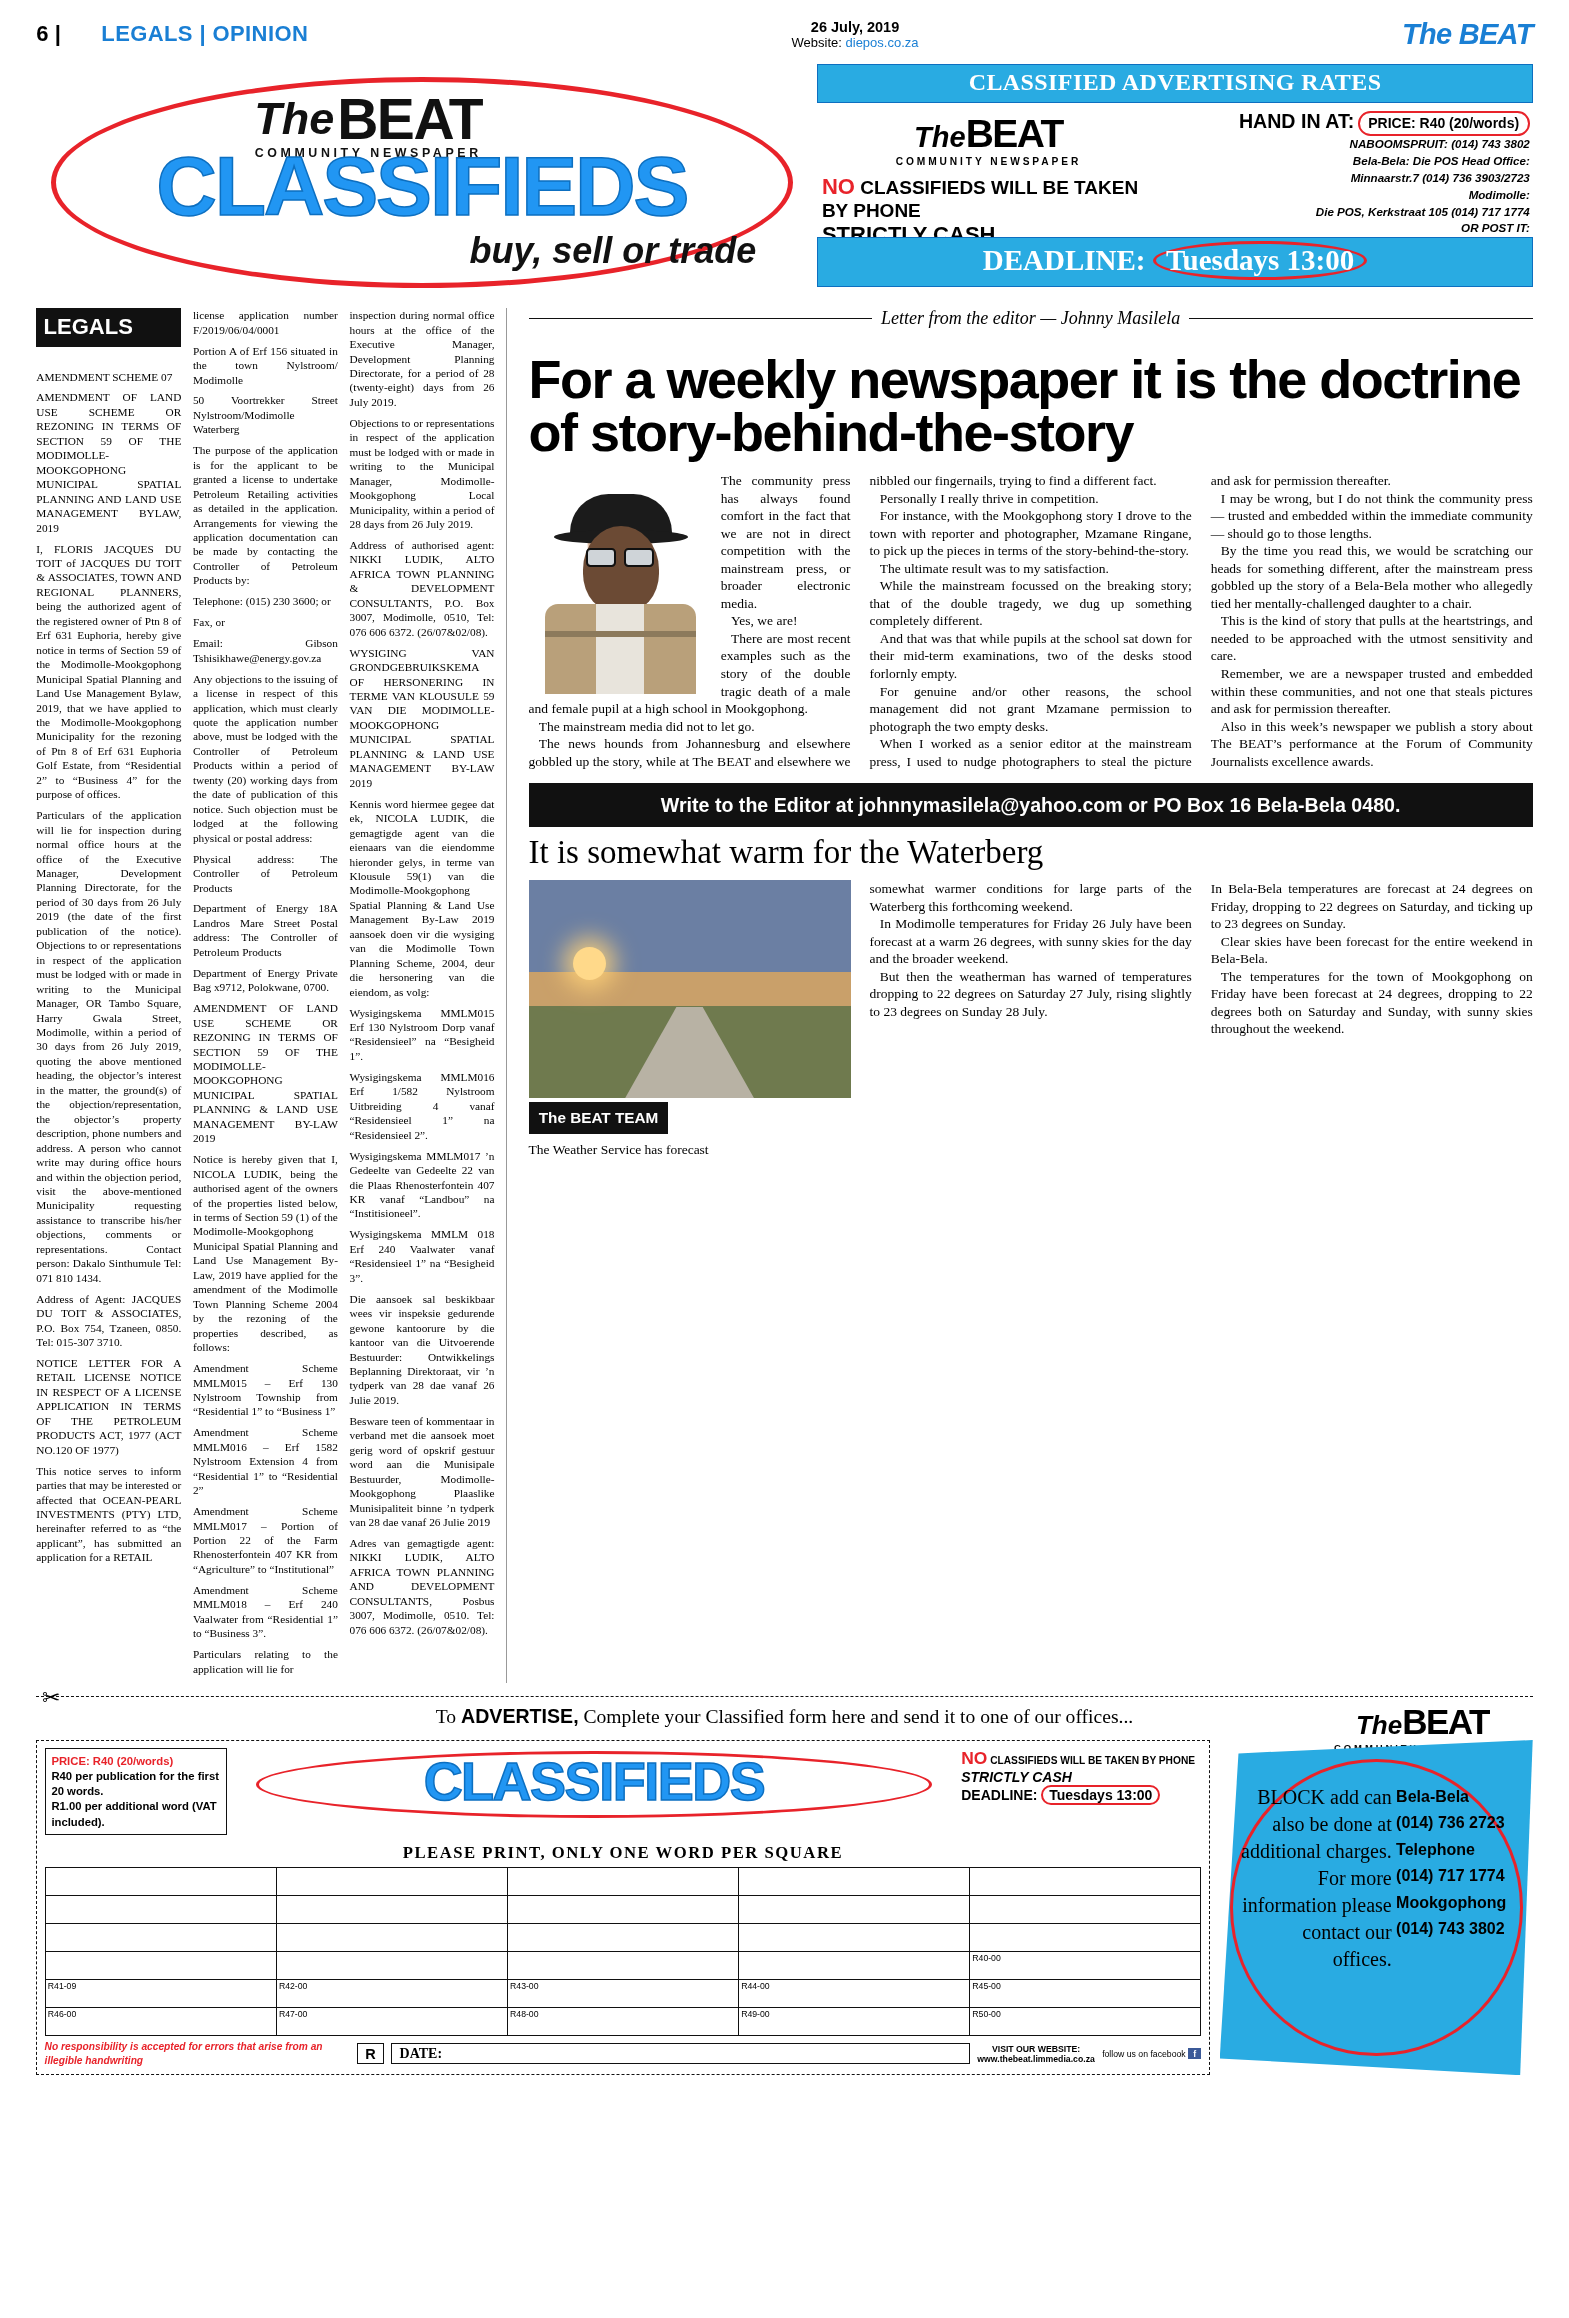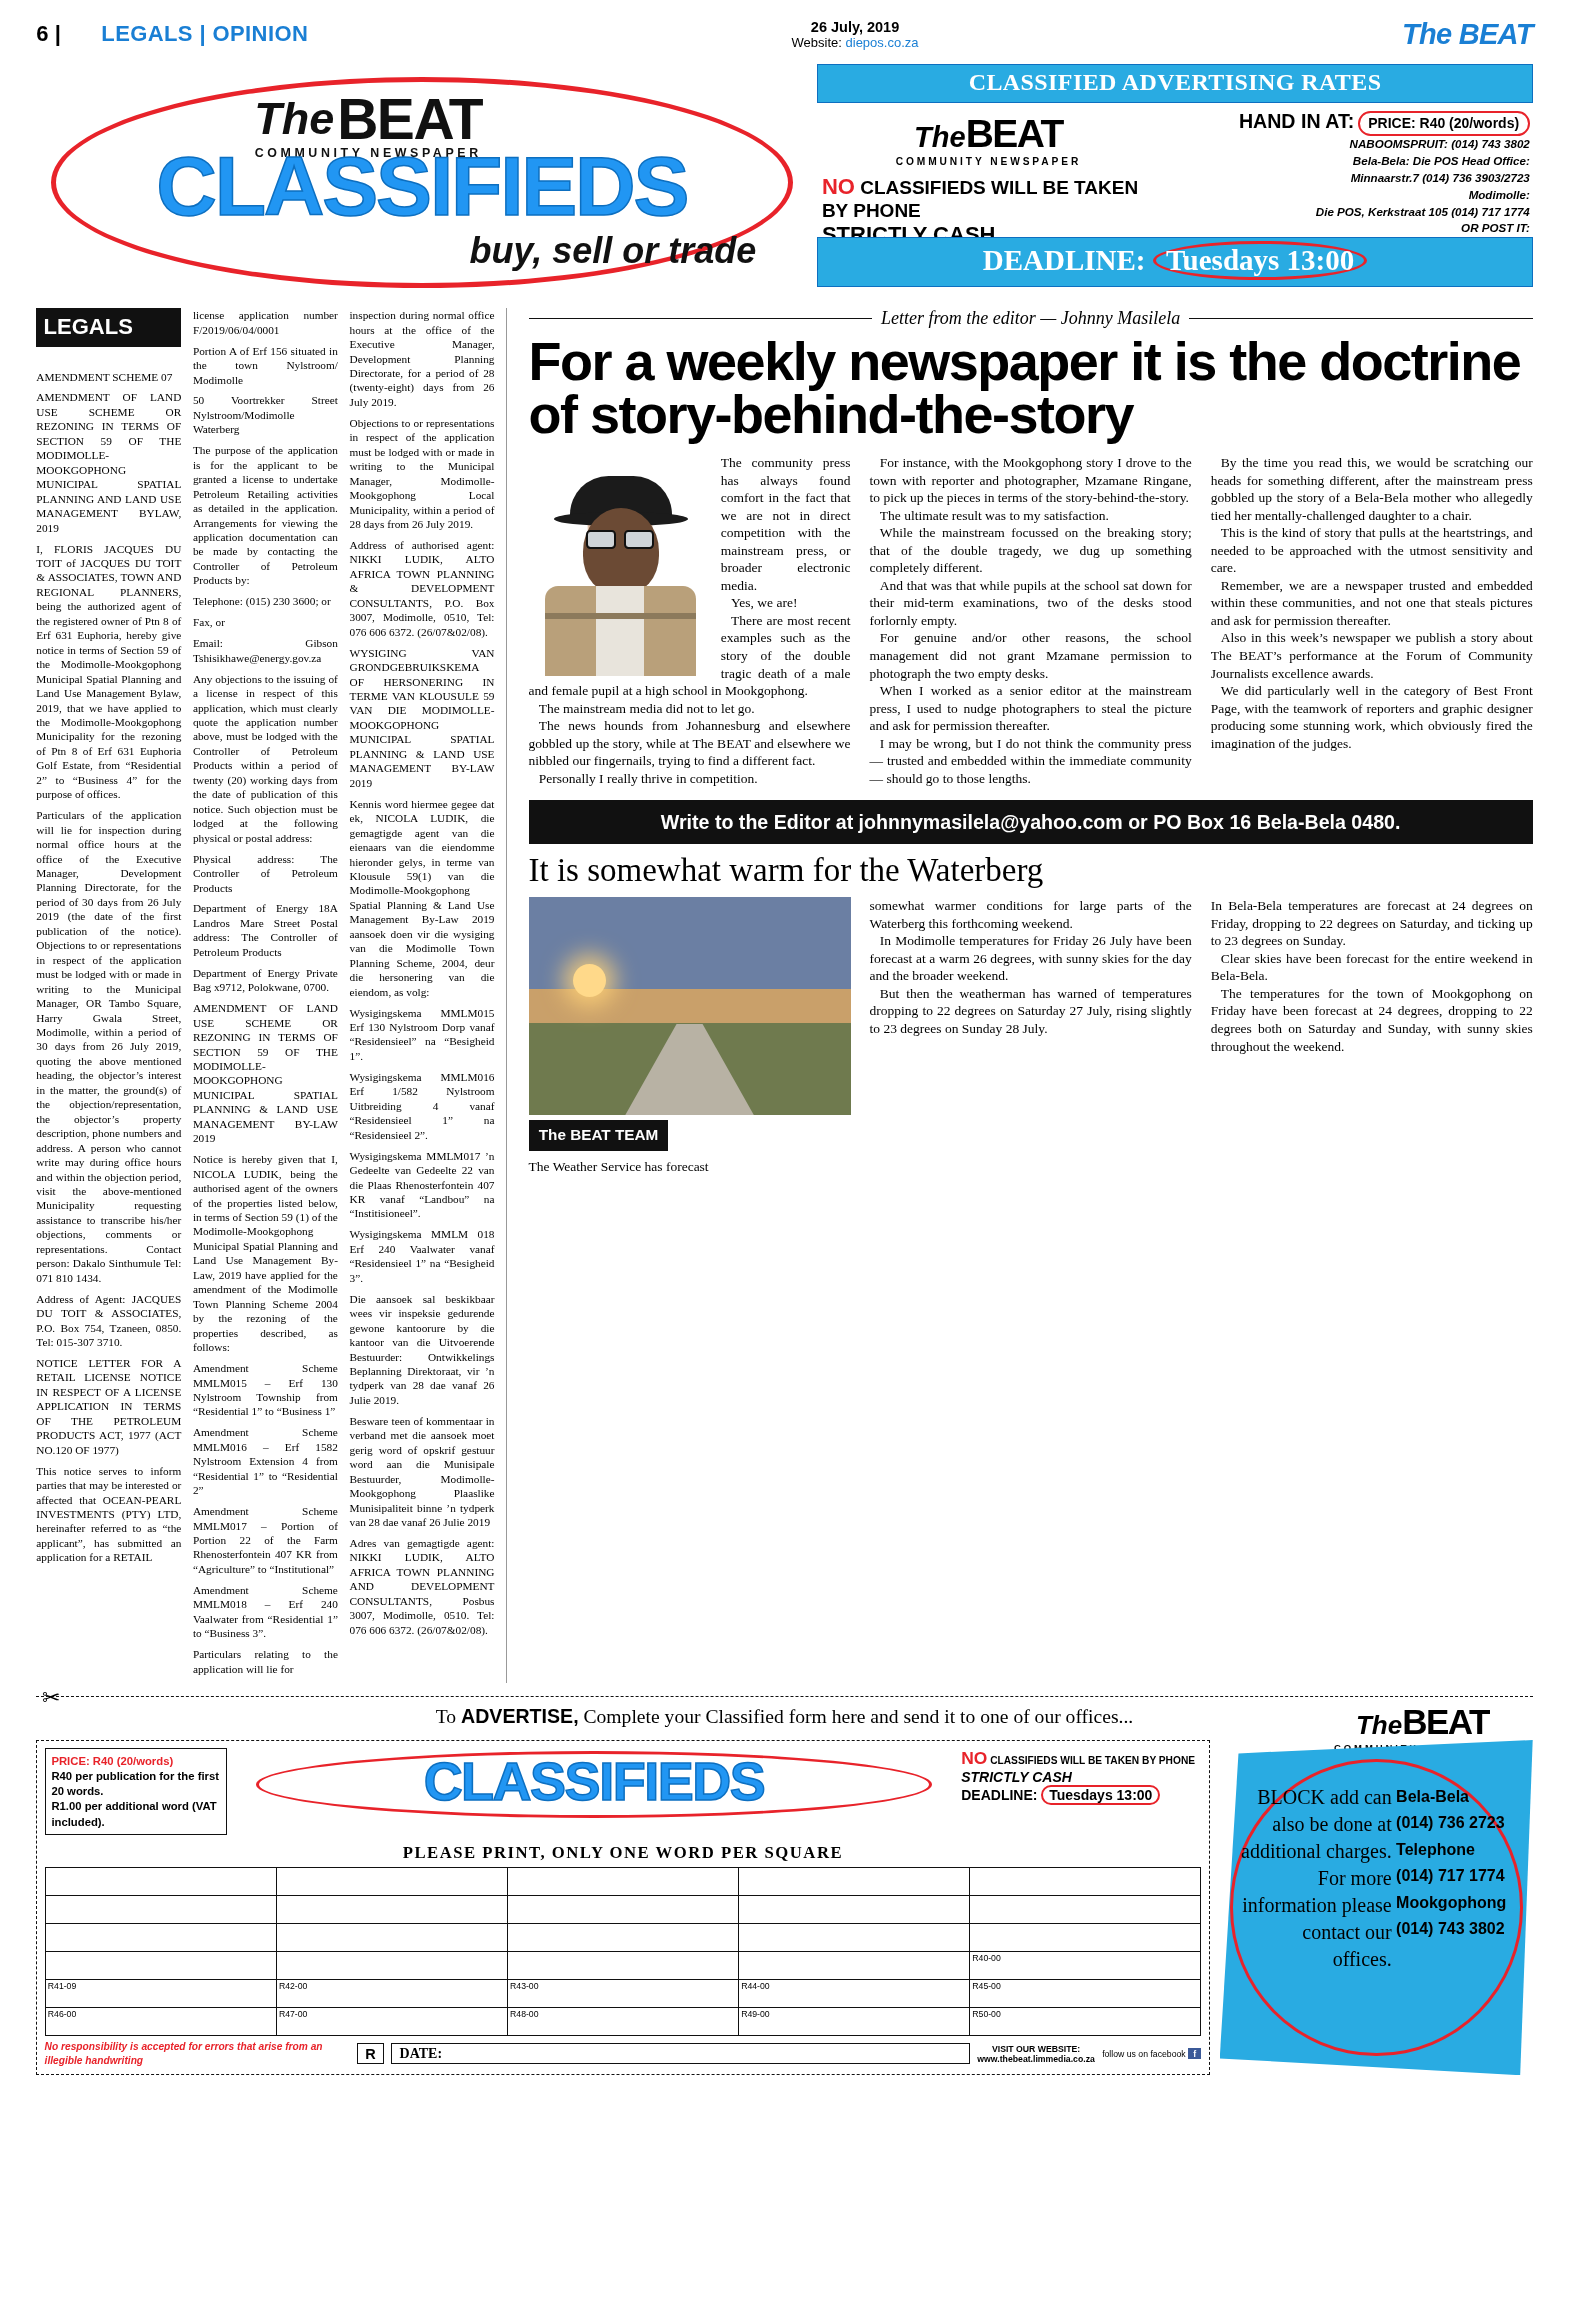--- a/index.html
+++ b/index.html
@@ -91,21 +91,21 @@
   .leg { width:145px; }
   .leg p, .col p { margin:0 0 6.5px 0; }
   .vline { width:0.7px; background:#999; }
 
   .editorial { flex:1; padding-left:10.2px; }
   .ed-head { display:flex; align-items:center; gap:8.7px; margin-bottom:4.4px;}
   .ed-head .rule { flex:1; height:1.5px; background:#111; }
   .ed-head .txt { font-family:"Liberation Serif", serif; font-style:italic; font-size:18px; }
   .headline {
     font-family:"Liberation Sans", sans-serif; font-weight:bold; font-size:54px; line-height:0.98;
-    letter-spacing:-1.5px; margin:6px 0 13px 0;
+    letter-spacing:-1.5px; margin:24px 0 13px 0;
   }
   .ed-cols { column-count:3; column-gap:19px; font-size:13.5px; line-height:1.3; text-align:justify; }
   .ed-cols p { margin:0; text-indent:10.2px; }
   .ed-cols p.first { text-indent:0; }
   .portrait {
     float:left; width:182px; height:218px; margin:2.9px 10.2px 2.9px 0;
     background: radial-gradient(circle at 50% 32%, #d8b49a 0 18%, rgba(0,0,0,0) 19%),
                 linear-gradient(#ffffff,#ffffff);
     position:relative;
   }
@@ -334,21 +334,20 @@
         <p>The ultimate result was to my satisfaction.</p>
         <p>While the mainstream focussed on the breaking story; that of the double tragedy, we dug up something completely different.</p>
         <p>And that was that while pupils at the school sat down for their mid-term examinations, two of the desks stood forlornly empty.</p>
         <p>For genuine and/or other reasons, the school management did not grant Mzamane permission to photograph the two empty desks.</p>
         <p>When I worked as a senior editor at the mainstream press, I used to nudge photographers to steal the picture and ask for permission thereafter.</p>
         <p>I may be wrong, but I do not think the community press — trusted and embedded within the immediate community — should go to those lengths.</p>
         <p>By the time you read this, we would be scratching our heads for something different, after the mainstream press gobbled up the story of a Bela-Bela mother who allegedly tied her mentally-challenged daughter to a chair.</p>
         <p>This is the kind of story that pulls at the heartstrings, and needed to be approached with the utmost sensitivity and care.</p>
         <p>Remember, we are a newspaper trusted and embedded within these communities, and not one that steals pictures and ask for permission thereafter.</p>
         <p>Also in this week’s newspaper we publish a story about The BEAT’s performance at the Forum of Community Journalists excellence awards.</p>
-        <p>We did particularly well in the category of Best Front Page, with the teamwork of reporters and graphic designer producing some stunning work, which obviously fired the imagination of the judges.</p>
       </div>
 
       <div class="write-band">Write to the Editor at johnnymasilela@yahoo.com or PO Box 16 Bela-Bela 0480.</div>
 
       <div class="subhead">It is somewhat warm for the Waterberg</div>
 
       <div class="weather-cols">
         <div>
           <div class="wphoto">
             <div class="wsun"></div>

